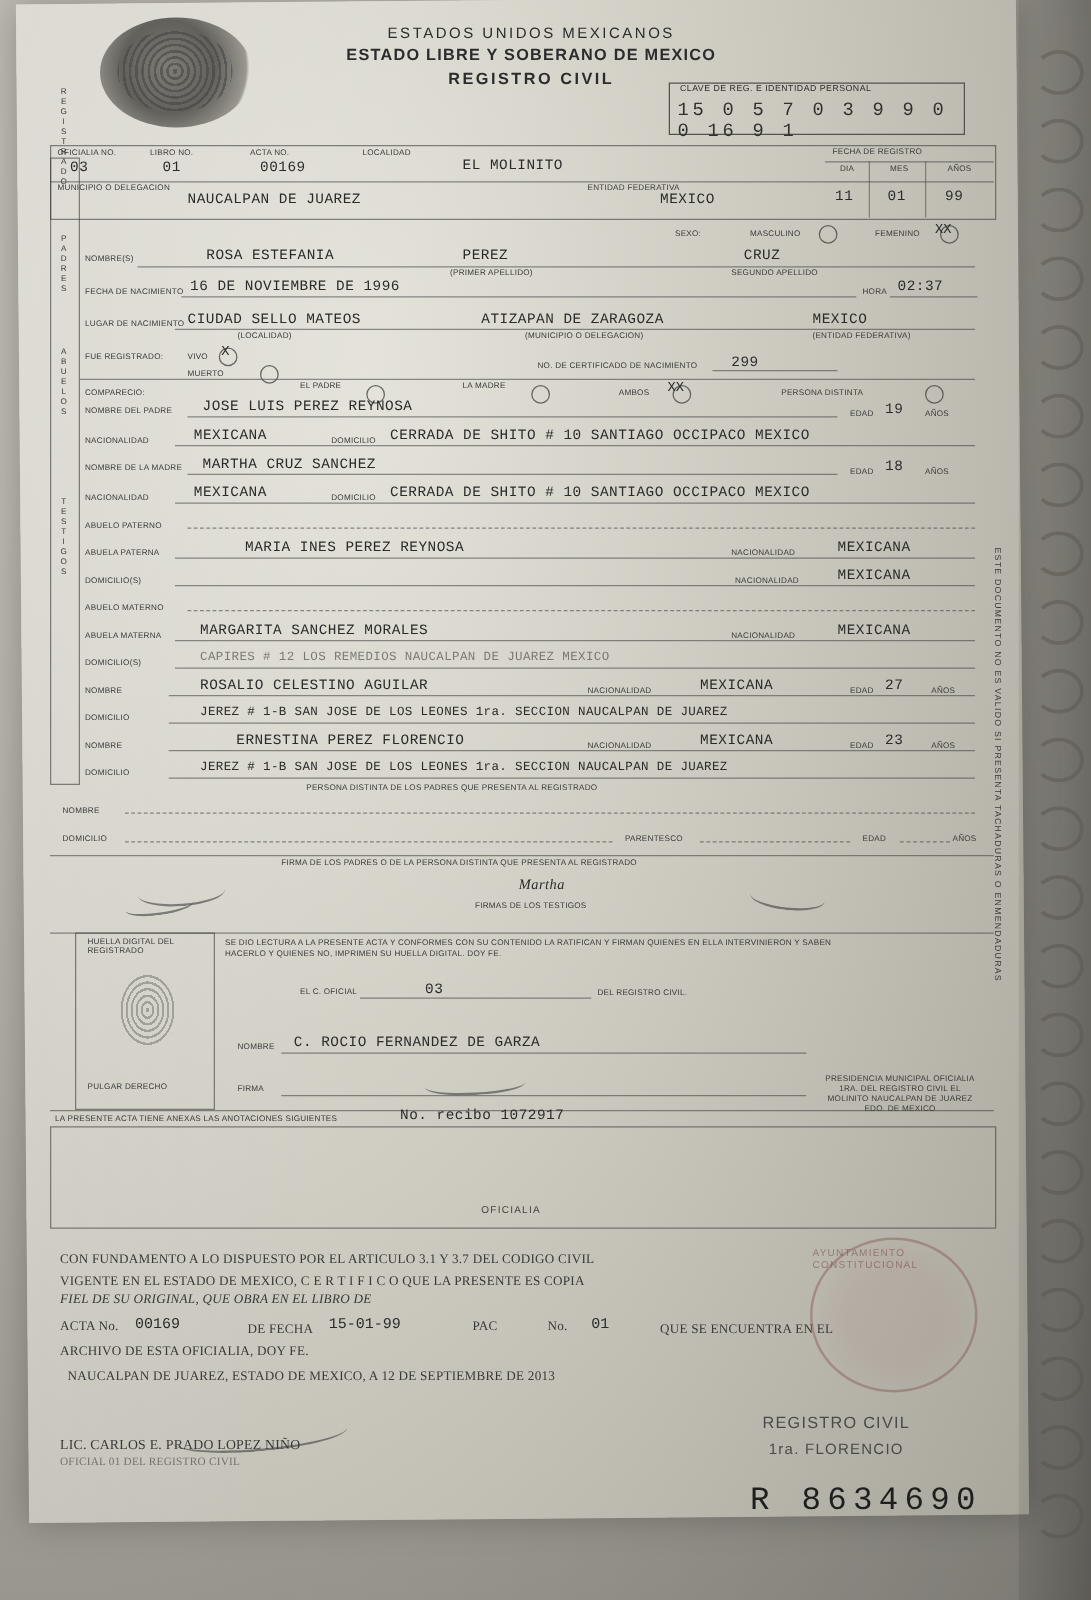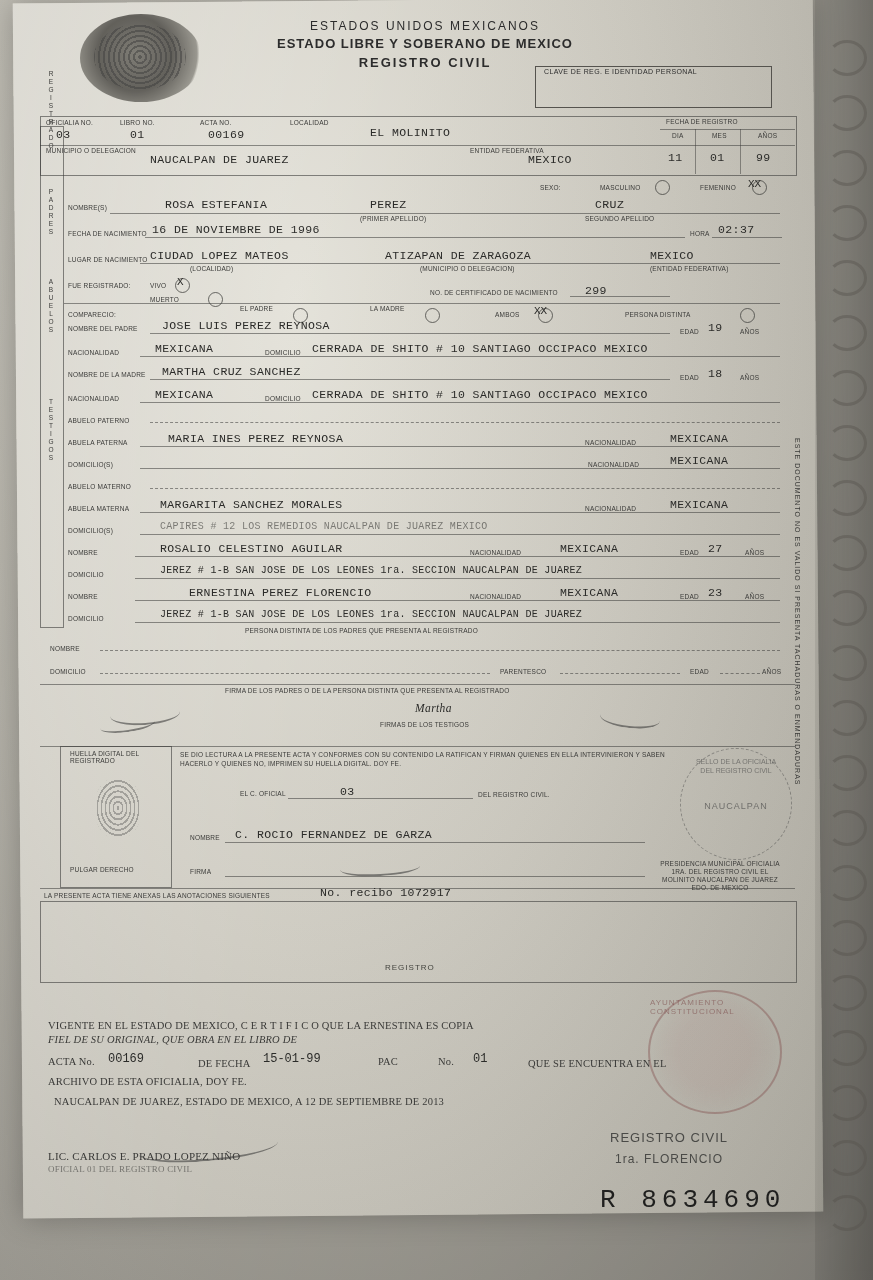--- a/index.html
+++ b/index.html
@@ -167,20 +167,21 @@
 
   <div class="eagle"></div>
   <div class="hdr">
     <div class="l1">ESTADOS UNIDOS MEXICANOS</div>
     <div class="l2">ESTADO LIBRE Y SOBERANO DE MEXICO</div>
     <div class="l3">REGISTRO CIVIL</div>
   </div>
 
   <div class="clave-box"></div>
   <div class="clave-lbl">CLAVE DE REG. E IDENTIDAD PERSONAL</div>
+  <div class="clave-val">15 0 5 7 0 3 9 9 0 0 16 9 1</div>
 
   <div class="box" style="left:0;top:108px;width:755px;height:58px;"></div>
   <div class="line" style="left:0;top:137px;width:755px;"></div>
   <div class="line" style="left:620px;top:121px;width:135px;"></div>
   <div class="line" style="left:655px;top:121px;width:0;height:45px;border-left:1px solid rgba(60,60,58,.5);border-bottom:none;"></div>
   <div class="line" style="left:700px;top:121px;width:0;height:45px;border-left:1px solid rgba(60,60,58,.5);border-bottom:none;"></div>
 
   <div class="lbl" style="left:6px;top:111px;">OFICIALIA No.</div>
   <div class="val" style="left:16px;top:120px;">03</div>
   <div class="lbl" style="left:80px;top:111px;">LIBRO No.</div>
@@ -263,21 +264,21 @@
 
   <div class="lbl" style="left:28px;top:222px;">FECHA DE NACIMIENTO</div>
   <div class="line" style="left:105px;top:229px;width:540px;"></div>
   <div class="val" style="left:112px;top:215px;">16 DE NOVIEMBRE DE 1996</div>
   <div class="lbl" style="left:650px;top:222px;">HORA</div>
   <div class="val" style="left:678px;top:215px;">02:37</div>
   <div class="line" style="left:672px;top:229px;width:70px;"></div>
 
   <div class="lbl" style="left:28px;top:248px;">LUGAR DE NACIMIENTO</div>
   <div class="line" style="left:100px;top:255px;width:640px;"></div>
-  <div class="val" style="left:110px;top:241px;">CIUDAD LOPEZ MATEOS</div>
+  <div class="val" style="left:110px;top:241px;">CIUDAD SELLO MATEOS</div>
   <div class="lbl" style="left:150px;top:257px;">(LOCALIDAD)</div>
   <div class="val" style="left:345px;top:241px;">ATIZAPAN DE ZARAGOZA</div>
   <div class="lbl" style="left:380px;top:257px;">(MUNICIPIO O DELEGACION)</div>
   <div class="val" style="left:610px;top:241px;">MEXICO</div>
   <div class="lbl" style="left:610px;top:257px;">(ENTIDAD FEDERATIVA)</div>
 
   <div class="lbl" style="left:28px;top:274px;">FUE REGISTRADO:</div>
   <div class="lbl" style="left:110px;top:274px;">VIVO</div>
   <div class="circ" style="left:135px;top:270px;"></div>
   <div class="mark" style="left:137px;top:268px;">X</div>
@@ -324,21 +325,21 @@
   <div class="line" style="left:100px;top:394px;width:640px;"></div>
   <div class="val" style="left:115px;top:380px;">MEXICANA</div>
   <div class="lbl" style="left:225px;top:387px;">DOMICILIO</div>
   <div class="val" style="left:272px;top:380px;">CERRADA DE SHITO # 10 SANTIAGO OCCIPACO MEXICO</div>
 
   <div class="lbl" style="left:28px;top:409px;">ABUELO PATERNO</div>
   <div class="dline" style="left:110px;top:414px;width:630px;"></div>
 
   <div class="lbl" style="left:28px;top:431px;">ABUELA PATERNA</div>
   <div class="line" style="left:100px;top:438px;width:640px;"></div>
-  <div class="val" style="left:104px;top:424px;padding-left:24px;">MARIA INES PEREZ REYNOSA</div>
+  <div class="val" style="left:132px;top:424px;padding-left:24px;">MARIA INES PEREZ REYNOSA</div>
   <div class="lbl" style="left:545px;top:431px;">NACIONALIDAD</div>
   <div class="val" style="left:630px;top:424px;">MEXICANA</div>
 
   <div class="lbl" style="left:28px;top:453px;">DOMICILIO(S)</div>
   <div class="line" style="left:100px;top:460px;width:640px;"></div>
   <div class="lbl" style="left:548px;top:453px;">NACIONALIDAD</div>
   <div class="val" style="left:630px;top:446px;">MEXICANA</div>
 
   <div class="lbl" style="left:28px;top:475px;">ABUELO MATERNO</div>
   <div class="dline" style="left:110px;top:480px;width:630px;"></div>
@@ -411,38 +412,35 @@
   <div class="lbl" style="left:438px;top:783px;">DEL REGISTRO CIVIL.</div>
 
   <div class="lbl" style="left:150px;top:826px;">NOMBRE</div>
   <div class="line" style="left:185px;top:834px;width:420px;"></div>
   <div class="val" style="left:195px;top:820px;">C. ROCIO FERNANDEZ DE GARZA</div>
 
   <div class="lbl" style="left:150px;top:860px;">FIRMA</div>
   <div class="line" style="left:185px;top:868px;width:420px;"></div>
   <div class="sig" style="left:300px;top:852px;width:80px;height:14px;transform:rotate(-3deg);"></div>
 
-  <div class="stamp2">
-    <div style="position:absolute;top:8px;left:8px;right:8px;line-height:9px;">SELLO DE LA OFICIALIA DEL REGISTRO CIVIL</div>
-    <div style="position:absolute;top:52px;left:0;right:0;font-size:9px;letter-spacing:1px;color:rgba(70,70,70,.65);">NAUCALPAN</div>
-  </div>
   <div class="lbl" style="left:620px;top:852px;width:120px;line-height:8px;text-align:center;">PRESIDENCIA MUNICIPAL Oficialia 1ra. del Registro Civil EL MOLINITO NAUCALPAN DE JUAREZ EDO. DE MEXICO</div>
 
   <div class="line" style="left:0;top:880px;width:755px;"></div>
   <div class="lbl" style="left:4px;top:884px;">LA PRESENTE ACTA TIENE ANEXAS LAS ANOTACIONES SIGUIENTES</div>
   <div class="val" style="left:280px;top:878px;">No. recibo 1072917</div>
   <div class="box" style="left:0;top:893px;width:755px;height:80px;"></div>
-  <div class="oficialia">REGISTRO</div>
+  <div class="oficialia">OFICIALIA</div>
 </div>
 
 <div class="footer">
   <div class="seal">
     <div class="t">AYUNTAMIENTO CONSTITUCIONAL</div>
   </div>
-  <div class="ftxt" style="left:0;top:20px;">VIGENTE EN EL ESTADO DE MEXICO, C E R T I F I C O QUE LA ERNESTINA ES COPIA</div>
+  <div class="ftxt" style="left:0;top:2px;">CON FUNDAMENTO A LO DISPUESTO POR EL ARTICULO 3.1 Y 3.7 DEL CODIGO CIVIL</div>
+  <div class="ftxt" style="left:0;top:20px;">VIGENTE EN EL ESTADO DE MEXICO, C E R T I F I C O QUE LA PRESENTE ES COPIA</div>
   <div class="ftxt" style="left:0;top:34px;font-style:italic;">FIEL DE SU ORIGINAL, QUE OBRA EN EL LIBRO DE</div>
   <div class="ftxt" style="left:0;top:56px;">ACTA No.</div>
   <div class="fval" style="left:60px;top:52px;">00169</div>
   <div class="ftxt" style="left:150px;top:58px;">DE FECHA</div>
   <div class="fval" style="left:215px;top:52px;">15-01-99</div>
   <div class="ftxt" style="left:330px;top:56px;">PAC</div>
   <div class="ftxt" style="left:390px;top:56px;">No.</div>
   <div class="fval" style="left:425px;top:52px;">01</div>
   <div class="ftxt" style="left:480px;top:58px;">QUE SE ENCUENTRA EN EL</div>
   <div class="ftxt" style="left:0;top:76px;">ARCHIVO DE ESTA OFICIALIA, DOY FE.</div>

